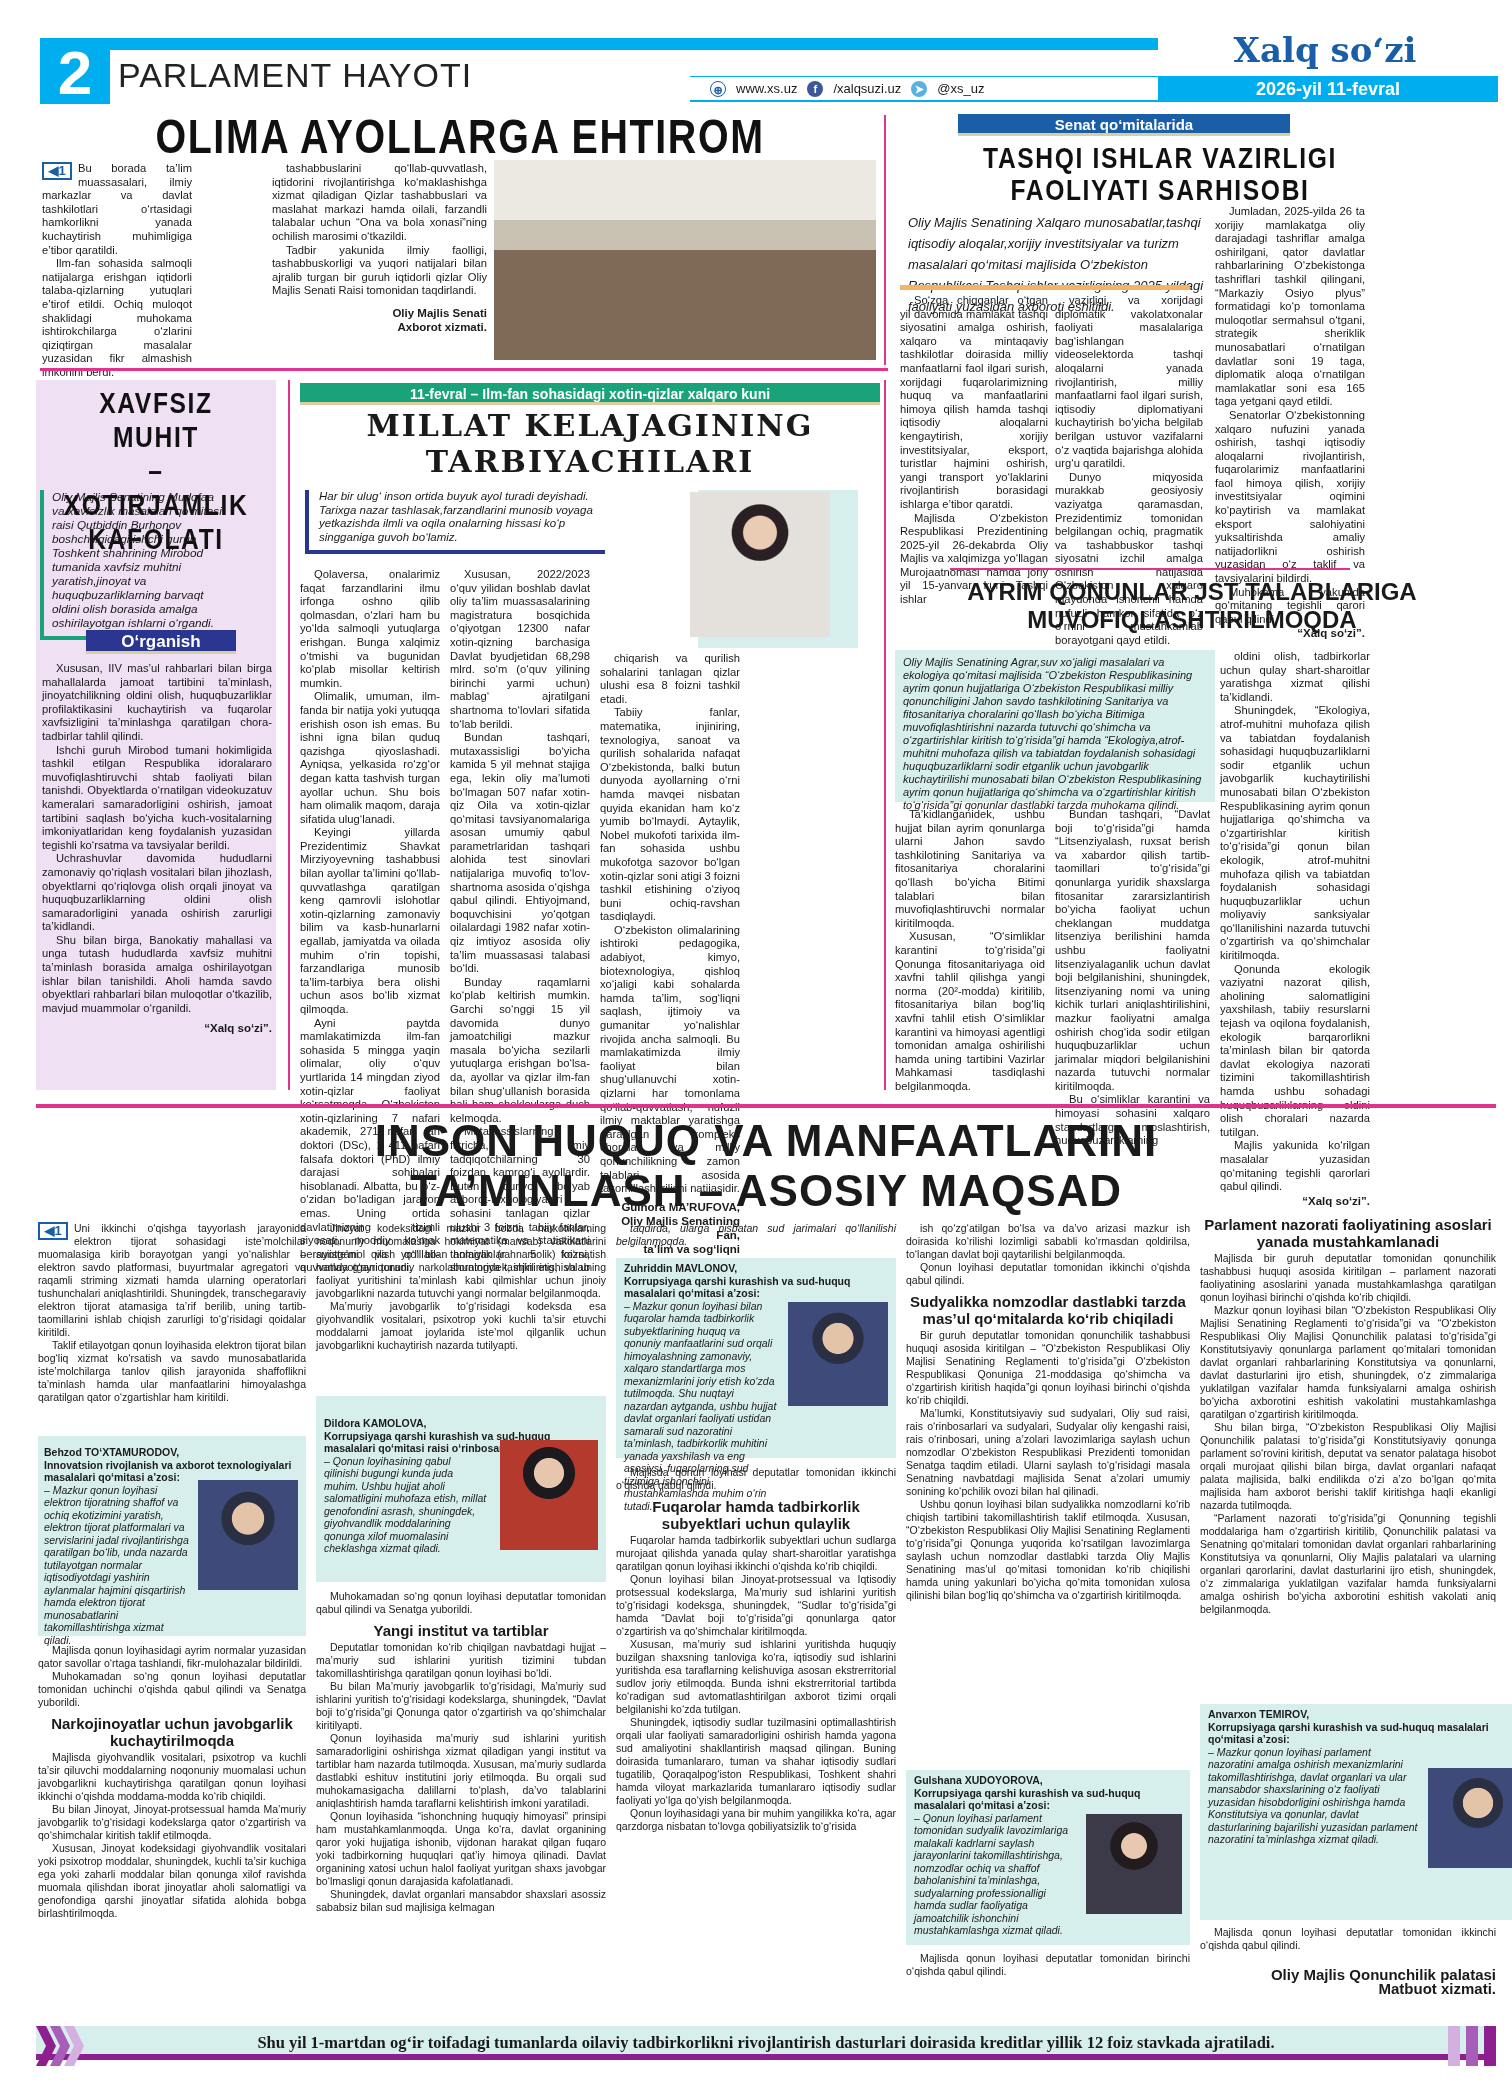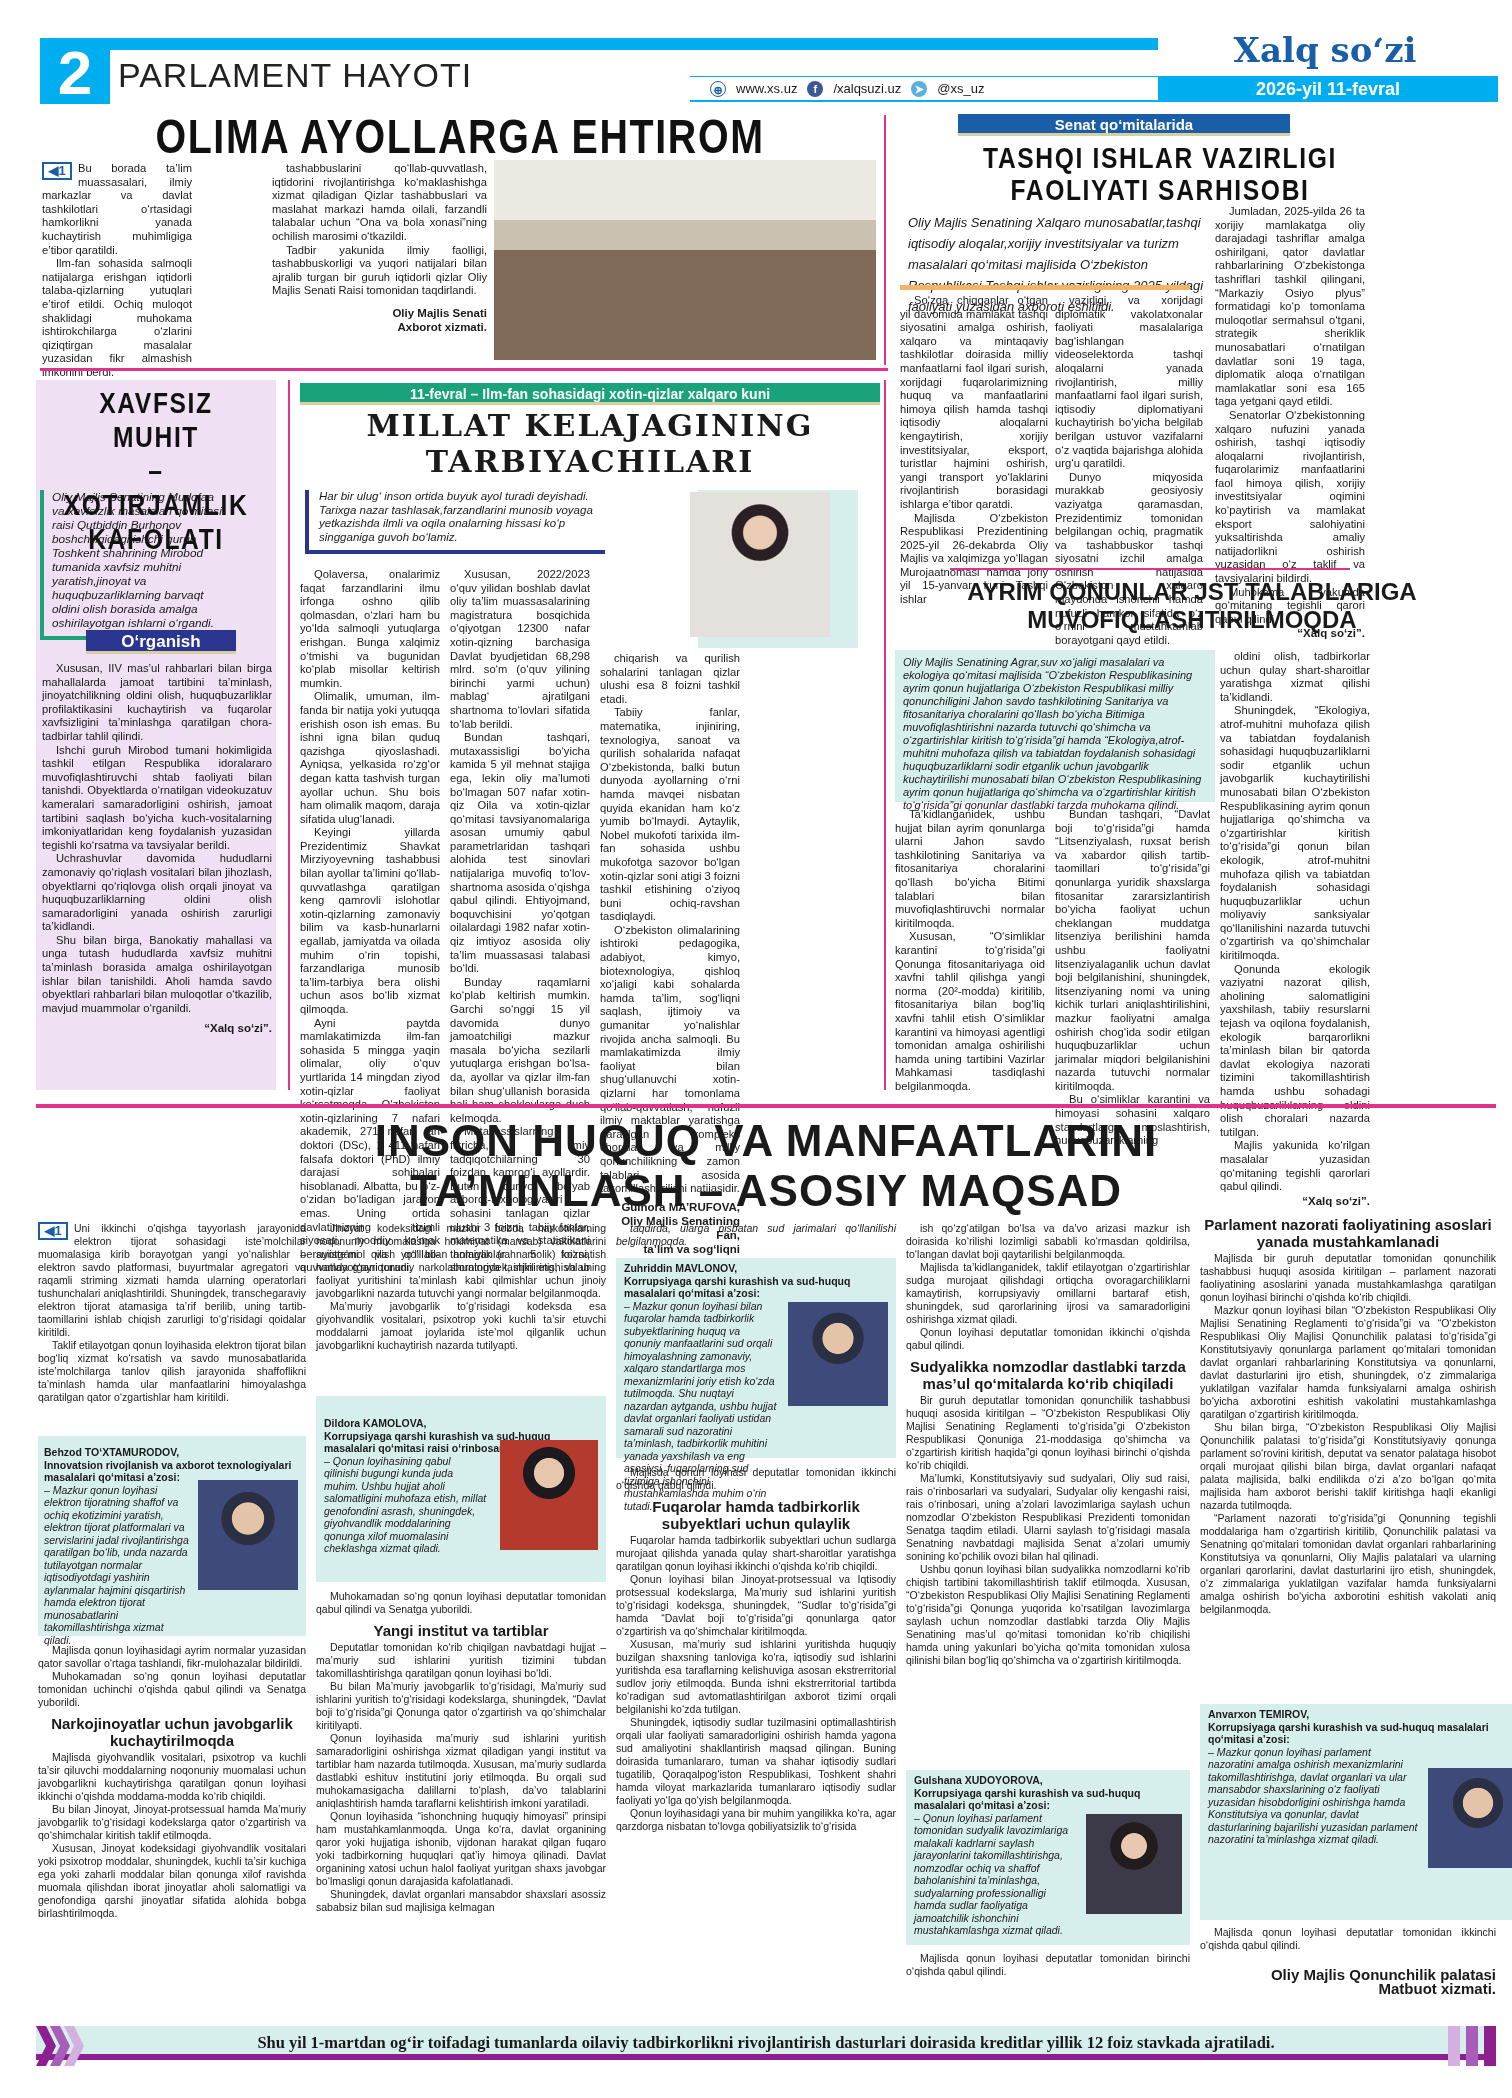--- a/index.html
+++ b/index.html
@@ -220,21 +220,20 @@
   <div class="subhead">Fuqarolar hamda tadbirkorlik subyektlari uchun qulaylik</div>
   <p>Fuqarolar hamda tadbirkorlik subyektlari uchun sudlarga murojaat qilishda yanada qulay shart-sharoitlar yaratishga qaratilgan qonun loyihasi ikkinchi o‘qishda ko‘rib chiqildi.</p>
   <p>Qonun loyihasi bilan Jinoyat-protsessual va Iqtisodiy protsessual kodekslarga, Ma’muriy sud ishlarini yuritish to‘g‘risidagi kodeksga, shuningdek, “Sudlar to‘g‘risida”gi hamda “Davlat boji to‘g‘risida”gi qonunlarga qator o‘zgartirish va qo‘shimchalar kiritilmoqda.</p>
   <p>Xususan, ma’muriy sud ishlarini yuritishda huquqiy buzilgan shaxsning tanloviga ko‘ra, iqtisodiy sud ishlarini yuritishda esa taraflarning kelishuviga asosan ekstrerritorial sudlov joriy etilmoqda. Bunda ishni ekstrerritorial tartibda ko‘radigan sud avtomatlashtirilgan axborot tizimi orqali belgilanishi ko‘zda tutilgan.</p>
   <p>Shuningdek, iqtisodiy sudlar tuzilmasini optimallashtirish orqali ular faoliyati samaradorligini oshirish hamda yagona sud amaliyotini shakllantirish maqsad qilingan. Buning doirasida tumanlararo, tuman va shahar iqtisodiy sudlari tugatilib, Qoraqalpog‘iston Respublikasi, Toshkent shahri hamda viloyat markazlarida tumanlararo iqtisodiy sudlar faoliyati yo‘lga qo‘yish belgilanmoqda.</p>
   <p>Qonun loyihasidagi yana bir muhim yangilikka ko‘ra, agar qarzdorga nisbatan to‘lovga qobiliyatsizlik to‘g‘risida</p>
 </div>
 
 <div class="abs txt" style="left:906px;top:1222px;width:284px;font-size:10.5px;line-height:13px;">
   <p>ish qo‘zg‘atilgan bo‘lsa va da’vo arizasi mazkur ish doirasida ko‘rilishi lozimligi sababli ko‘rmasdan qoldirilsa, to‘langan davlat boji qaytarilishi belgilanmoqda.</p>
-  <p>Majlisda ta’kidlanganidek, taklif etilayotgan o‘zgartirishlar sudga murojaat qilishdagi ortiqcha ovoragarchiliklarni kamaytirish, korrupsiyaviy omillarni bartaraf etish, shuningdek, sud qarorlarining ijrosi va samaradorligini oshirishga xizmat qiladi.</p>
   <p>Qonun loyihasi deputatlar tomonidan ikkinchi o‘qishda qabul qilindi.</p>
   <div class="subhead">Sudyalikka nomzodlar dastlabki tarzda mas’ul qo‘mitalarda ko‘rib chiqiladi</div>
   <p>Bir guruh deputatlar tomonidan qonunchilik tashabbusi huquqi asosida kiritilgan – “O‘zbekiston Respublikasi Oliy Majlisi Senatining Reglamenti to‘g‘risida”gi O‘zbekiston Respublikasi Qonuniga 21-moddasiga qo‘shimcha va o‘zgartirish kiritish haqida”gi qonun loyihasi birinchi o‘qishda ko‘rib chiqildi.</p>
   <p>Ma’lumki, Konstitutsiyaviy sud sudyalari, Oliy sud raisi, rais o‘rinbosarlari va sudyalari, Sudyalar oliy kengashi raisi, rais o‘rinbosari, uning a’zolari lavozimlariga saylash uchun nomzodlar O‘zbekiston Respublikasi Prezidenti tomonidan Senatga taqdim etiladi. Ularni saylash to‘g‘risidagi masala Senatning navbatdagi majlisida Senat a’zolari umumiy sonining ko‘pchilik ovozi bilan hal qilinadi.</p>
   <p>Ushbu qonun loyihasi bilan sudyalikka nomzodlarni ko‘rib chiqish tartibini takomillashtirish taklif etilmoqda. Xususan, “O‘zbekiston Respublikasi Oliy Majlisi Senatining Reglamenti to‘g‘risida”gi Qonunga yuqorida ko‘rsatilgan lavozimlarga saylash uchun nomzodlar dastlabki tarzda Oliy Majlis Senatining mas’ul qo‘mitasi tomonidan ko‘rib chiqilishi hamda uning yakunlari bo‘yicha qo‘mita tomonidan xulosa qilinishi bilan bog‘liq qo‘shimcha va o‘zgartirish kiritilmoqda.</p>
 </div>
 <div class="abs mint" style="left:906px;top:1770px;width:284px;height:175px;padding:4px 8px;">
   <div class="bold" style="font-size:10.5px;line-height:12.5px;">Gulshana XUDOYOROVA,</div>
   <div class="bold" style="font-size:10.5px;line-height:12.5px;">Korrupsiyaga qarshi kurashish va sud-huquq masalalari qo‘mitasi a’zosi:</div>
   <div class="abs person-photo" style="right:8px;top:44px;width:96px;height:100px;background:radial-gradient(circle at 50% 32%, #e8c8b0 0 15%, #231c1e 16% 28%, #3c3a48 29% 100%);"></div>

